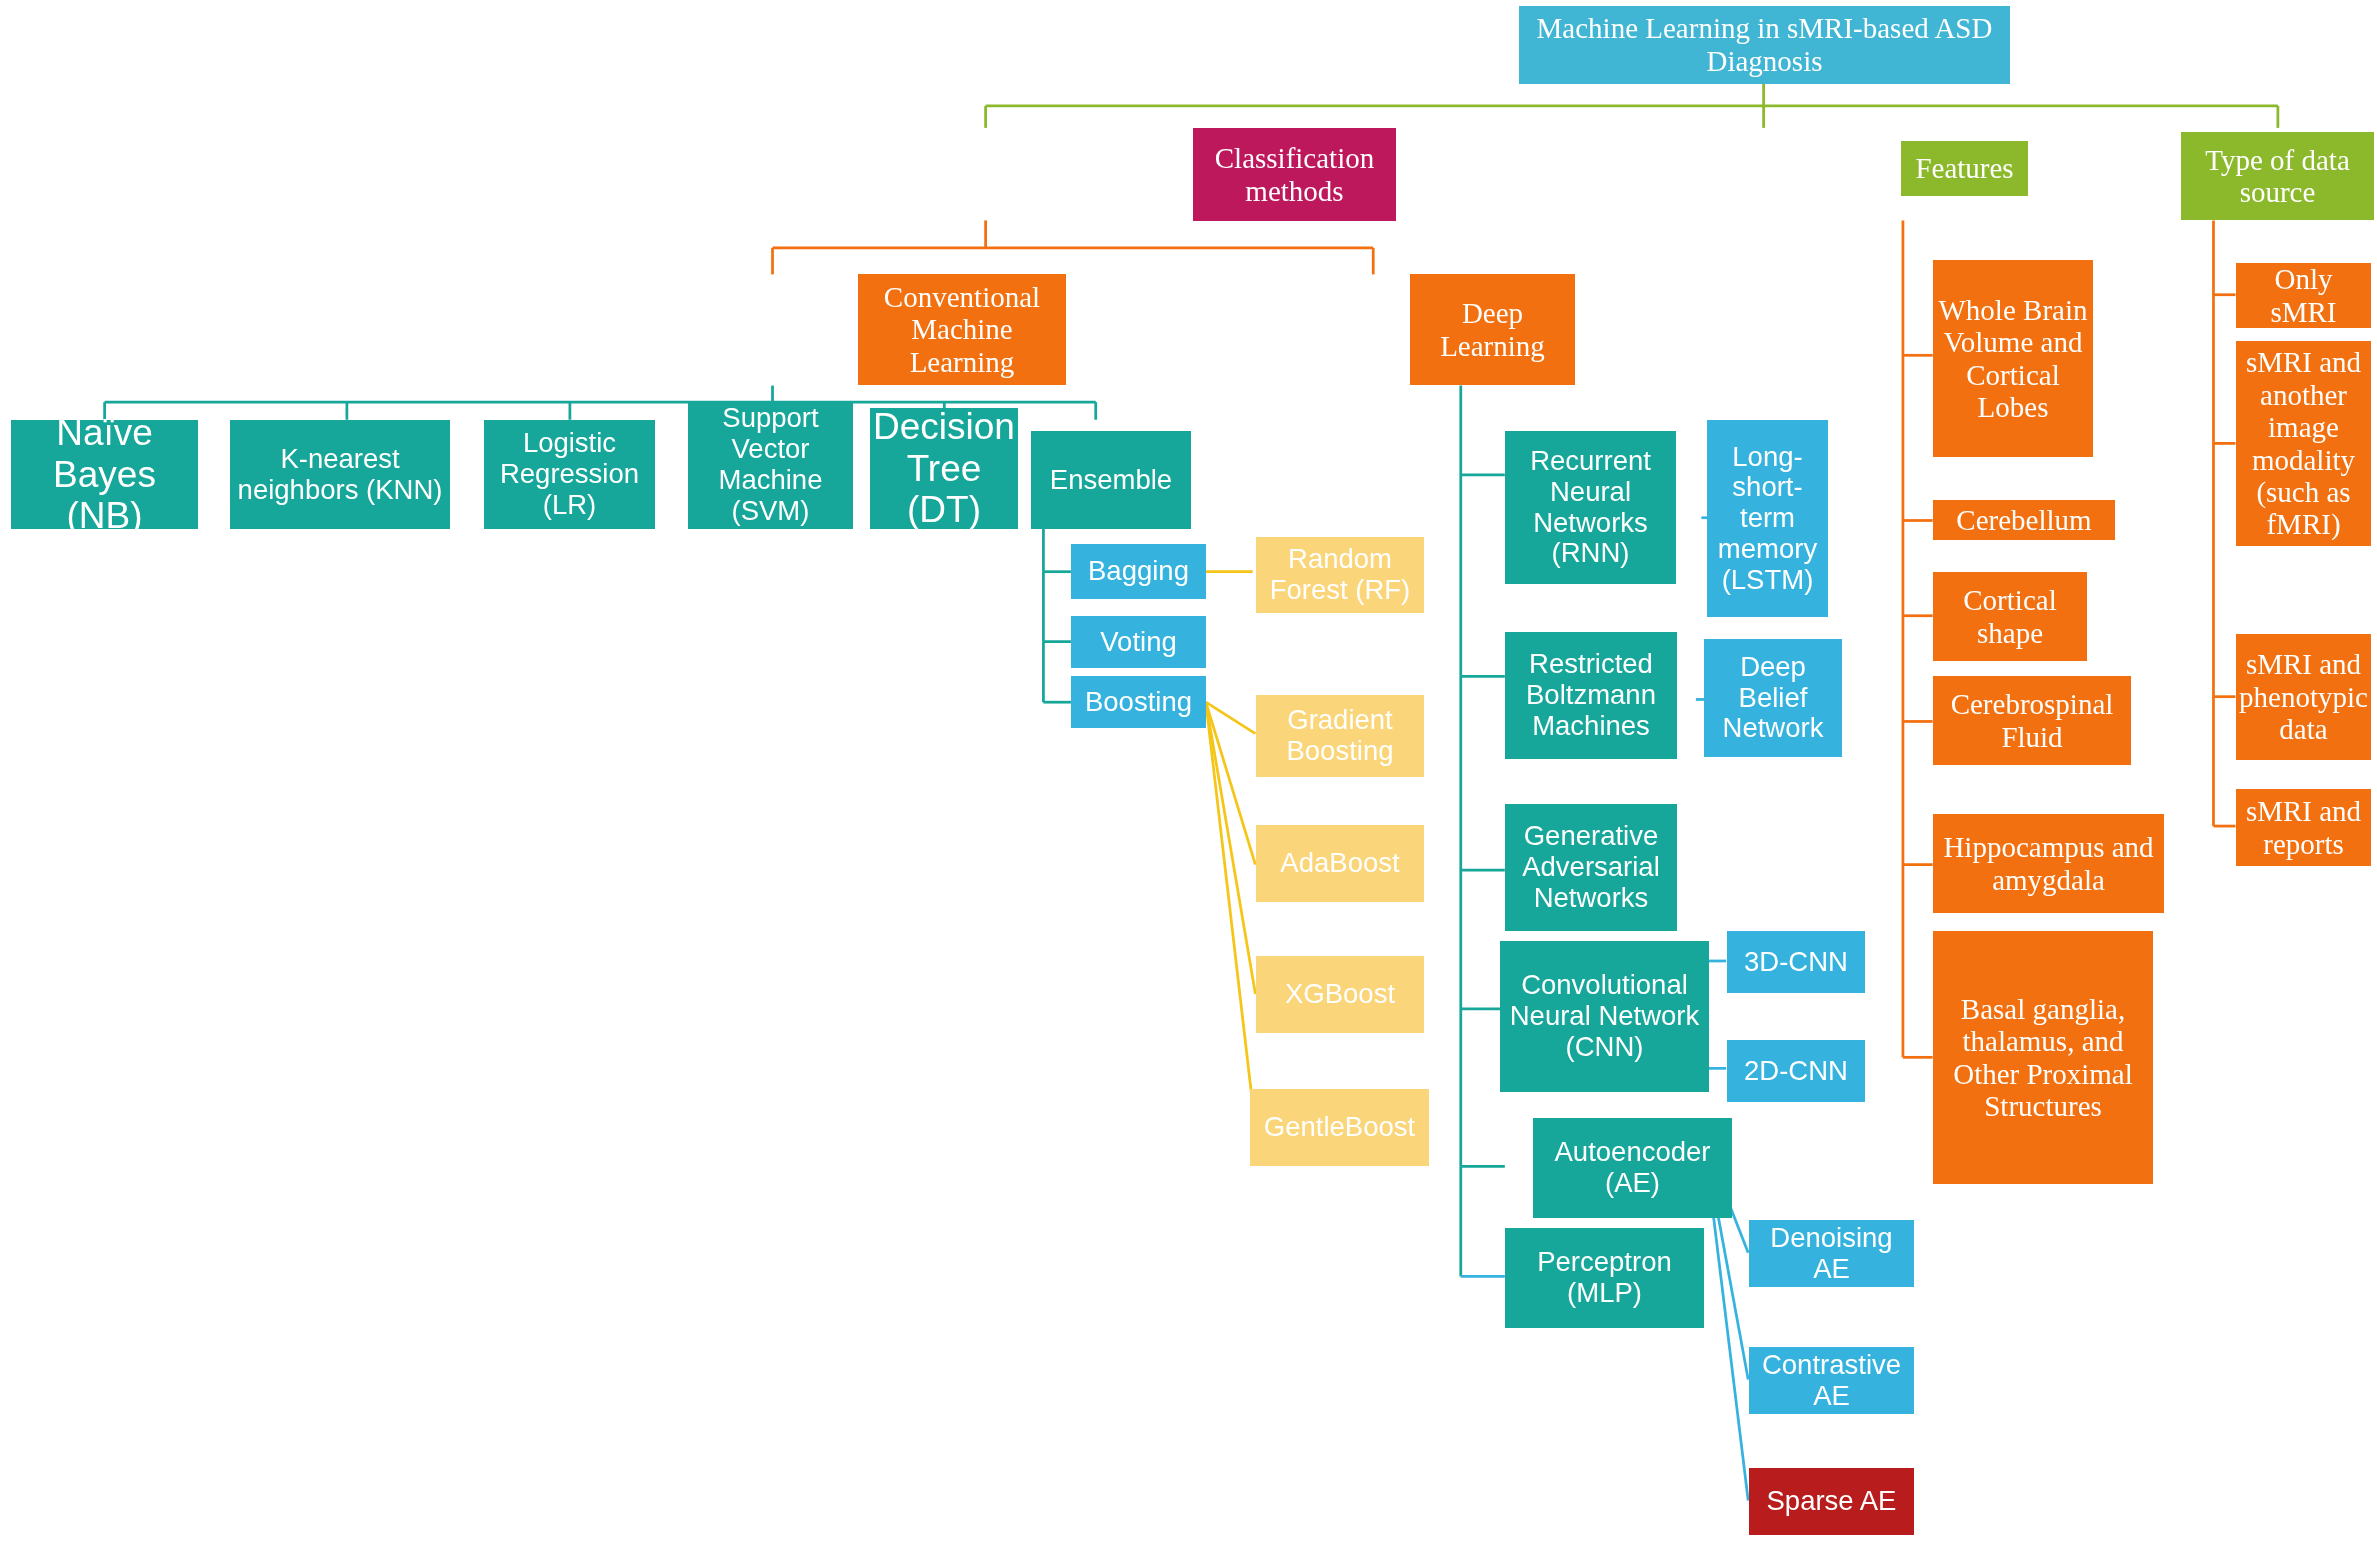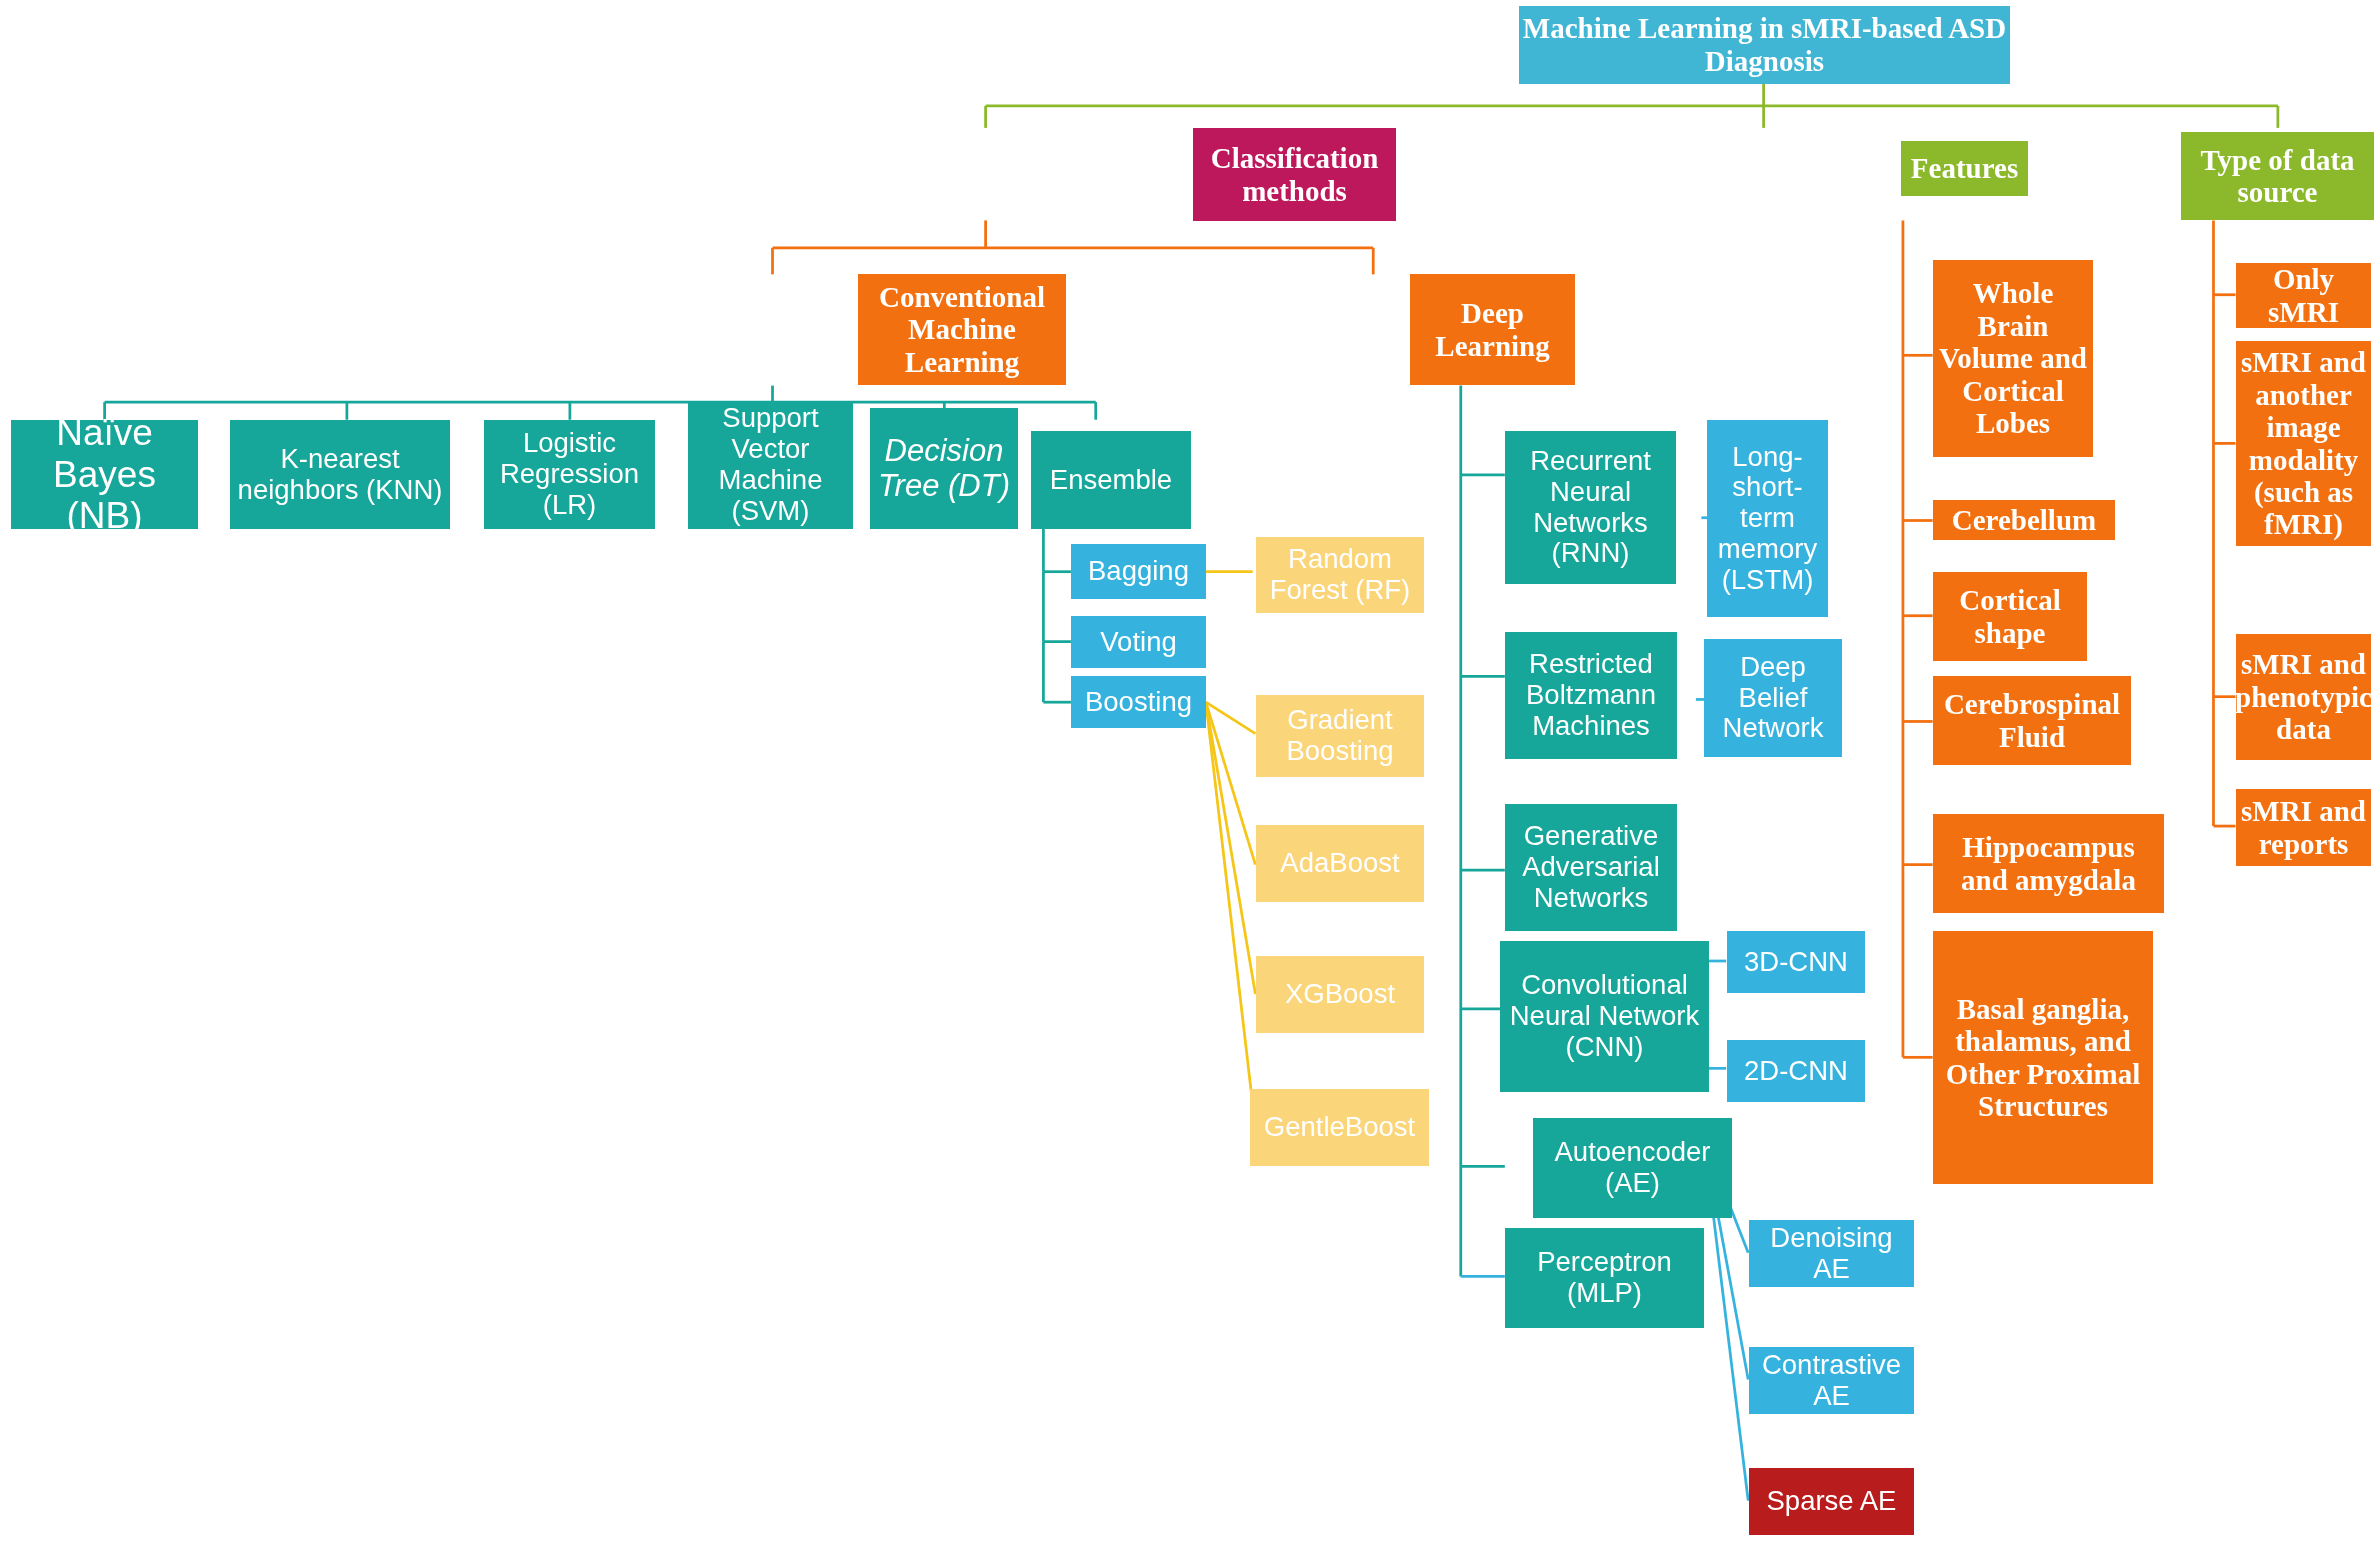--- a/index.html
+++ b/index.html
@@ -1,19 +1,19 @@
 <!DOCTYPE html>
 <html style="font-size:8.8px"><head>
 <meta charset="utf-8">
 <style>
   html,body{margin:0;padding:0;background:#ffffff;}
   body{width:2377px;height:1558px;position:relative;font-family:"Liberation Serif",serif;}
   .canvas{position:absolute;left:0;top:0;width:2377px;height:1558px;}
   .node{position:absolute;display:flex;align-items:center;justify-content:center;text-align:center;color:#ffffff;line-height:1.12;box-sizing:border-box;padding:1.1px 3.3px;}
-  .serif{font-family:"Liberation Serif",serif;font-weight:bold;}
+  .serif{font-family:"Liberation Serif",serif;}
   .sans{font-family:"Liberation Sans",sans-serif;}
   svg.links{position:absolute;left:0;top:0;width:2377px;height:1558px;pointer-events:none;}
 </style>
 </head>
 <body>
 
 <div class="canvas">
 
   <svg class="links" viewBox="0 0 4317 2829">
 
@@ -110,21 +110,21 @@
   <div class="node serif" style="left:1901px;top:141px;width:127px;height:55px;background:#8cb92b;font-size:29px;">Features</div>
   <div class="node serif" style="left:858px;top:274px;width:208px;height:111px;background:#f2700f;font-size:29px;">Conventional Machine Learning</div>
 
   <div class="node serif" style="left:2181px;top:132px;width:193px;height:88px;background:#8cb92b;font-size:29px;">Type of data source</div>
   <div class="node serif" style="left:1410px;top:274px;width:165px;height:111px;background:#f2700f;font-size:29px;">Deep Learning</div>
 
   <div class="node sans" style="left:11px;top:420px;width:187px;height:109px;background:#16a79a;font-size:37px;">Naïve Bayes (NB)</div>
   <div class="node sans" style="left:230px;top:420px;width:220px;height:109px;background:#16a79a;font-size:27.5px;">K-nearest neighbors (KNN)</div>
   <div class="node sans" style="left:484px;top:420px;width:171px;height:109px;background:#16a79a;font-size:27.5px;">Logistic Regression (LR)</div>
   <div class="node sans" style="left:688px;top:401px;width:165px;height:128px;background:#16a79a;font-size:27.5px;">Support Vector Machine (SVM)</div>
-  <div class="node sans" style="left:870px;top:408px;width:148px;height:121px;background:#16a79a;font-size:31px;font-style:italic;">Decision Tree (DT)</div>
+  <div class="node sans" style="left:870px;top:408px;width:148px;height:121px;background:#16a79a;font-size:37px;">Decision Tree (DT)</div>
   <div class="node sans" style="left:1031px;top:431px;width:160px;height:98px;background:#16a79a;font-size:27.5px;">Ensemble</div>
 
   <div class="node sans" style="left:1071px;top:544px;width:135px;height:55px;background:#35b3de;font-size:27.5px;">Bagging</div>
   <div class="node sans" style="left:1071px;top:616px;width:135px;height:52px;background:#35b3de;font-size:27.5px;">Voting</div>
   <div class="node sans" style="left:1071px;top:676px;width:135px;height:52px;background:#35b3de;font-size:27.5px;">Boosting</div>
 
   <div class="node sans" style="left:1256px;top:537px;width:168px;height:76px;background:#fbd579;font-size:27.5px;">Random Forest (RF)</div>
   <div class="node sans" style="left:1256px;top:695px;width:168px;height:82px;background:#fbd579;font-size:27.5px;">Gradient Boosting</div>
   <div class="node sans" style="left:1256px;top:825px;width:168px;height:77px;background:#fbd579;font-size:27.5px;">AdaBoost</div>
   <div class="node sans" style="left:1256px;top:956px;width:168px;height:77px;background:#fbd579;font-size:27.5px;">XGBoost</div>

